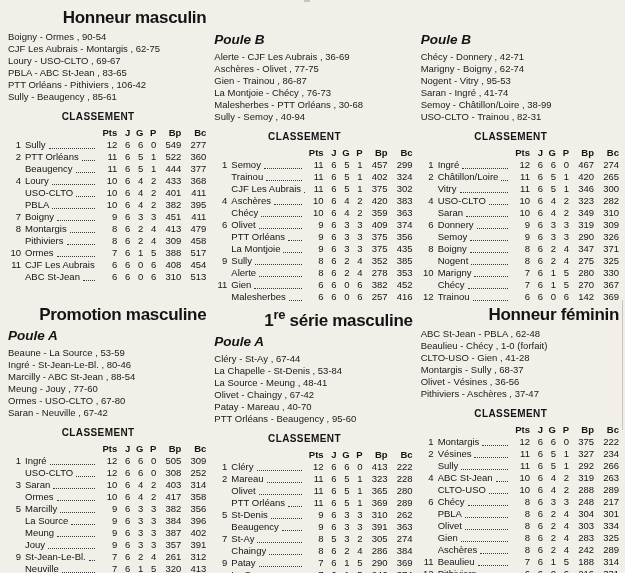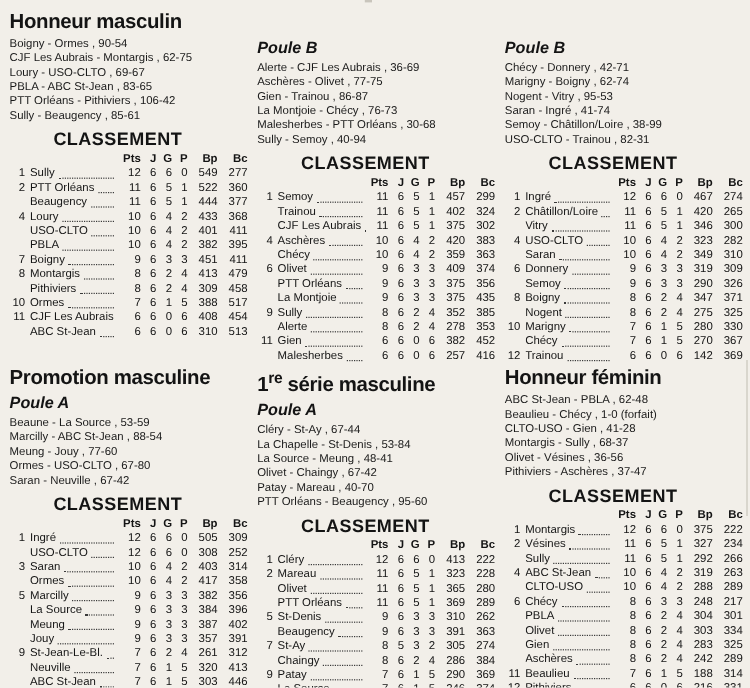--- a/index.html
+++ b/index.html
@@ -11,34 +11,34 @@
   }
   .grid{
     display:grid;
     grid-template-columns:1fr 1fr 1fr;
     column-gap:8px;
     padding:6px 6px 0 8px;
   }
   section{min-width:0;}
   .title{
     font-size:17px;line-height:19px;font-weight:bold;
-    letter-spacing:-0.3px;margin:2px 0 4px 0;
+    letter-spacing:-0.3px;margin:2px 0 4px 0;text-align:right;
   }
   .title sup{font-size:13px;}
   .poule{
     font-size:13.5px;line-height:15px;font-weight:bold;font-style:italic;
     margin:0 0 4px 0;
   }
   .poule.first{margin-top:26px;}
   .results{margin-bottom:2px;}
   .result-line{
     font-size:9.5px;line-height:12px;white-space:nowrap;color:#1a1a1a;
   }
   .classement{
-    font-size:15px;line-height:12px;font-weight:bold;text-align:center;
+    font-size:10px;line-height:12px;font-weight:bold;text-align:center;
     letter-spacing:0.4px;margin:8px 18px 4px 0;
   }
   .trow{
     display:flex;align-items:flex-end;
     font-size:9.5px;line-height:12px;white-space:nowrap;
   }
   .thead{font-weight:bold;align-items:center;}
   .rank{width:13px;text-align:right;flex-shrink:0;}
   .name{
     margin-left:4px;flex:1;min-width:0;display:flex;align-items:flex-end;overflow:hidden;
@@ -606,20 +606,21 @@
           <span class="num c5">369</span>
         </div>
       </div>
   </section>
 
   <section>
     <h1 class="title">Promotion masculine</h1>
     <h2 class="poule">Poule A</h2>
     <div class="results">
         <div class="result-line">Beaune - La Source , 53-59</div>
+        <div class="result-line">Ingré - St-Jean-Le-Bl. , 80-46</div>
         <div class="result-line">Marcilly - ABC St-Jean , 88-54</div>
         <div class="result-line">Meung - Jouy , 77-60</div>
         <div class="result-line">Ormes - USO-CLTO , 67-80</div>
         <div class="result-line">Saran - Neuville , 67-42</div>
       </div>
     <div class="classement">CLASSEMENT</div>
     <div class="ctable">
         <div class="trow thead">
           <span class="rank"></span>
           <span class="name"></span>

